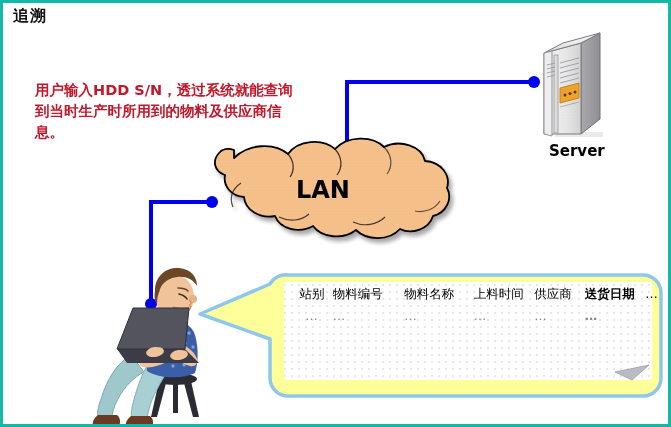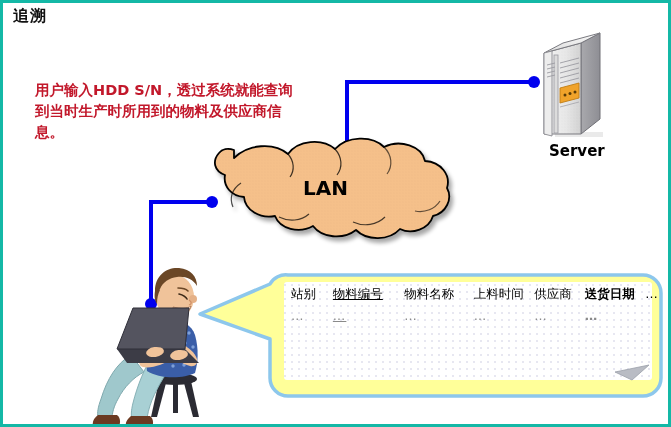--- a/index.html
+++ b/index.html
@@ -55,23 +55,23 @@
     position: absolute;
     left: 0;
     top: 0;
     width: 671px;
     height: 427px;
   }
 
   
   .lan-label {
     position: absolute;
-    left: 300px;
+    left: 293px;
     top: 173px;
-    font-size: 20px;
+    font-size: 24px;
     font-weight: bold;
     color: #000000;
     font-family: "DejaVu Sans", "Liberation Sans", sans-serif;
   }
 
   
   .server-label {
     position: absolute;
     left: 546px;
     top: 139px;
@@ -95,22 +95,22 @@
   .callout-table table {
     border-collapse: collapse;
     width: 100%;
   }
   .callout-table td {
     padding: 0 0 2px 0;
     white-space: nowrap;
     vertical-align: top;
     line-height: 15px;
   }
-  .c0 { width: 44px; }
-  .c1 { width: 74px; text-decoration: underline; }
+  .c0 { width: 44px; text-align: center; }
+  .c1 { width: 74px; }
   .c2 { width: 72px; margin-top: 45px; }
   .c3 { width: 62px; }
   .c4 { width: 52px; }
   .c5 { width: 62px; font-weight: bold; }
   .c6 { width: 16px; }
   .ell-row td { color: #8a8a8a; padding-top: 5px; letter-spacing: 1px; }
 </style>
 </head>
 <body>
 

